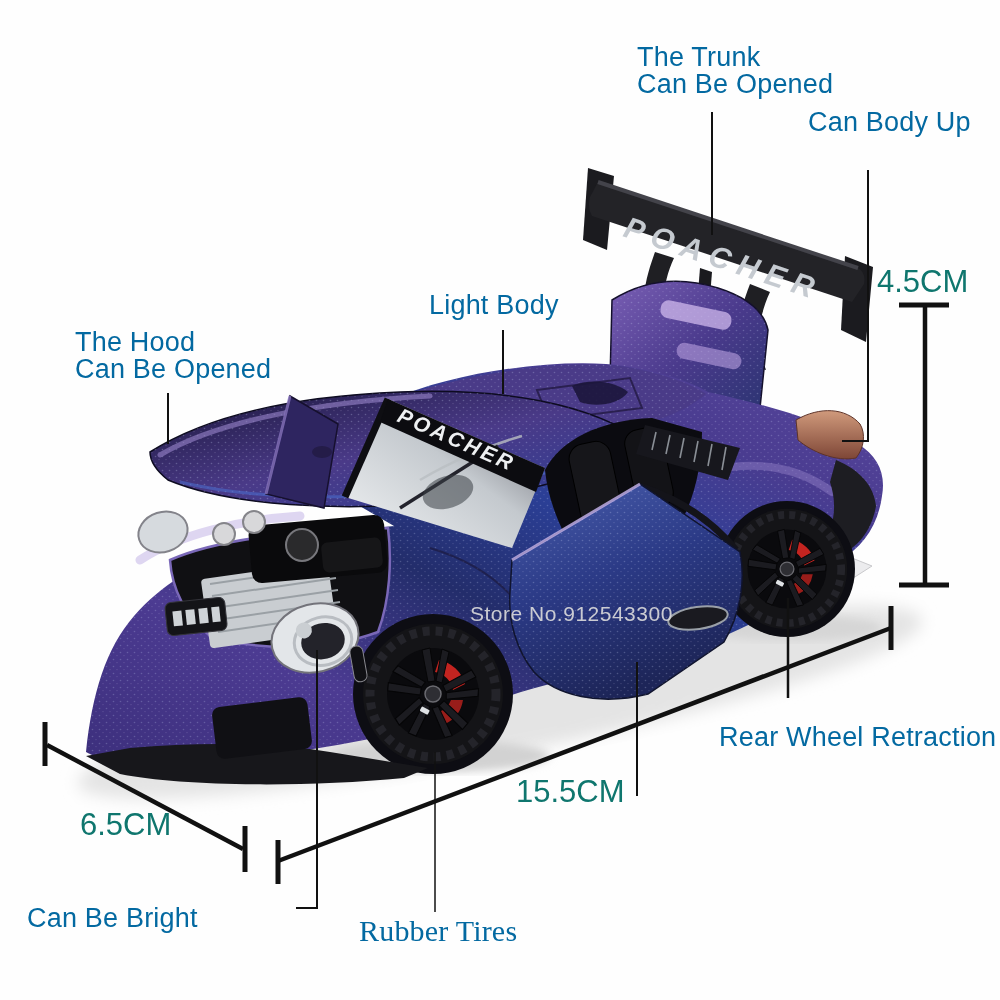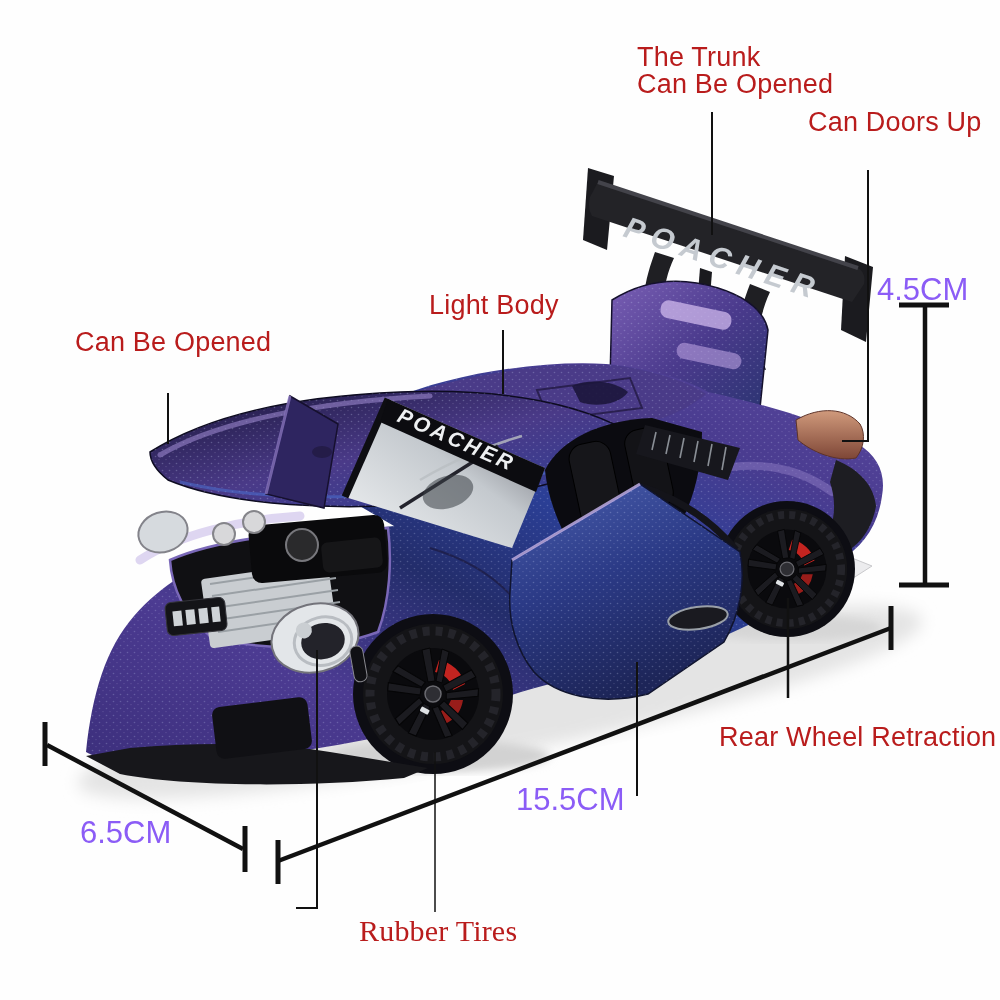--- a/index.html
+++ b/index.html
@@ -3,28 +3,27 @@
 <meta charset="utf-8">
 <style>
   html,body{margin:0;padding:0;background:#ffffff;}
   #stage{
     position:relative;width:1000px;height:1000px;overflow:hidden;
     background:#fefefe;
     font-family:"Liberation Sans","DejaVu Sans",sans-serif;
   }
   #car-svg, #lines-svg{position:absolute;left:0;top:0;width:1000px;height:1000px;}
   .lbl{
-    position:absolute;color:#b91c1c;font-size:27px;line-height:27px;
+    position:absolute;color:#0369a1;font-size:27px;line-height:27px;
     white-space:nowrap;letter-spacing:0.2px;
   }
   .lbl-lg{font-size:30px;line-height:30px;font-family:Liberation Serif, serif;}
   .dim{
-    position:absolute;color:#8b5cf6;font-size:31px;line-height:31px;
+    position:absolute;color:#0f766e;font-size:31px;line-height:31px;
     white-space:nowrap;
-    margin-top:8px;
   }
   .wm{
     position:absolute;color:#d8d8da;font-size:21px;line-height:22px;
     white-space:nowrap;opacity:.92;letter-spacing:.5px;
   }
   
   #lbl-trunk        {left:637px;top:44px;}
   #lbl-taillights   {left:808px;top:109px;}
   #lbl-alloy        {left:429px;top:292px;}
   #lbl-hood         {left:75px; top:329px;}
@@ -294,34 +293,37 @@
       <path d="M891,606 V650" stroke-width="5"></path>
     </g>
   </svg>
 
   <div class="lbl" id="lbl-trunk">
     <div>The Trunk</div>
     <div>Can Be Opened</div>
   </div>
 
   <div class="lbl" id="lbl-taillights">
-    <div>Can Doors Up</div>
+    <div>Can Body Up</div>
   </div>
 
   <div class="lbl" id="lbl-alloy">Light Body</div>
 
   <div class="lbl" id="lbl-hood">
+    <div>The Hood</div>
     <div>Can Be Opened</div>
   </div>
 
   <div class="lbl" id="lbl-rearwheel">Rear Wheel Retraction</div>
 
 
   <div class="lbl lbl-lg" id="lbl-rubber">Rubber Tires</div>
 
   <div class="lbl" id="lbl-frontlights">
+    <div>Can Be Bright</div>
   </div>
 
   <div class="dim" id="dim-45">4.5CM</div>
   <div class="dim" id="dim-155">15.5CM</div>
   <div class="dim" id="dim-65">6.5CM</div>
 
+  <div class="wm" id="watermark">Store No.912543300</div>
 </div>
 
 </body></html>

